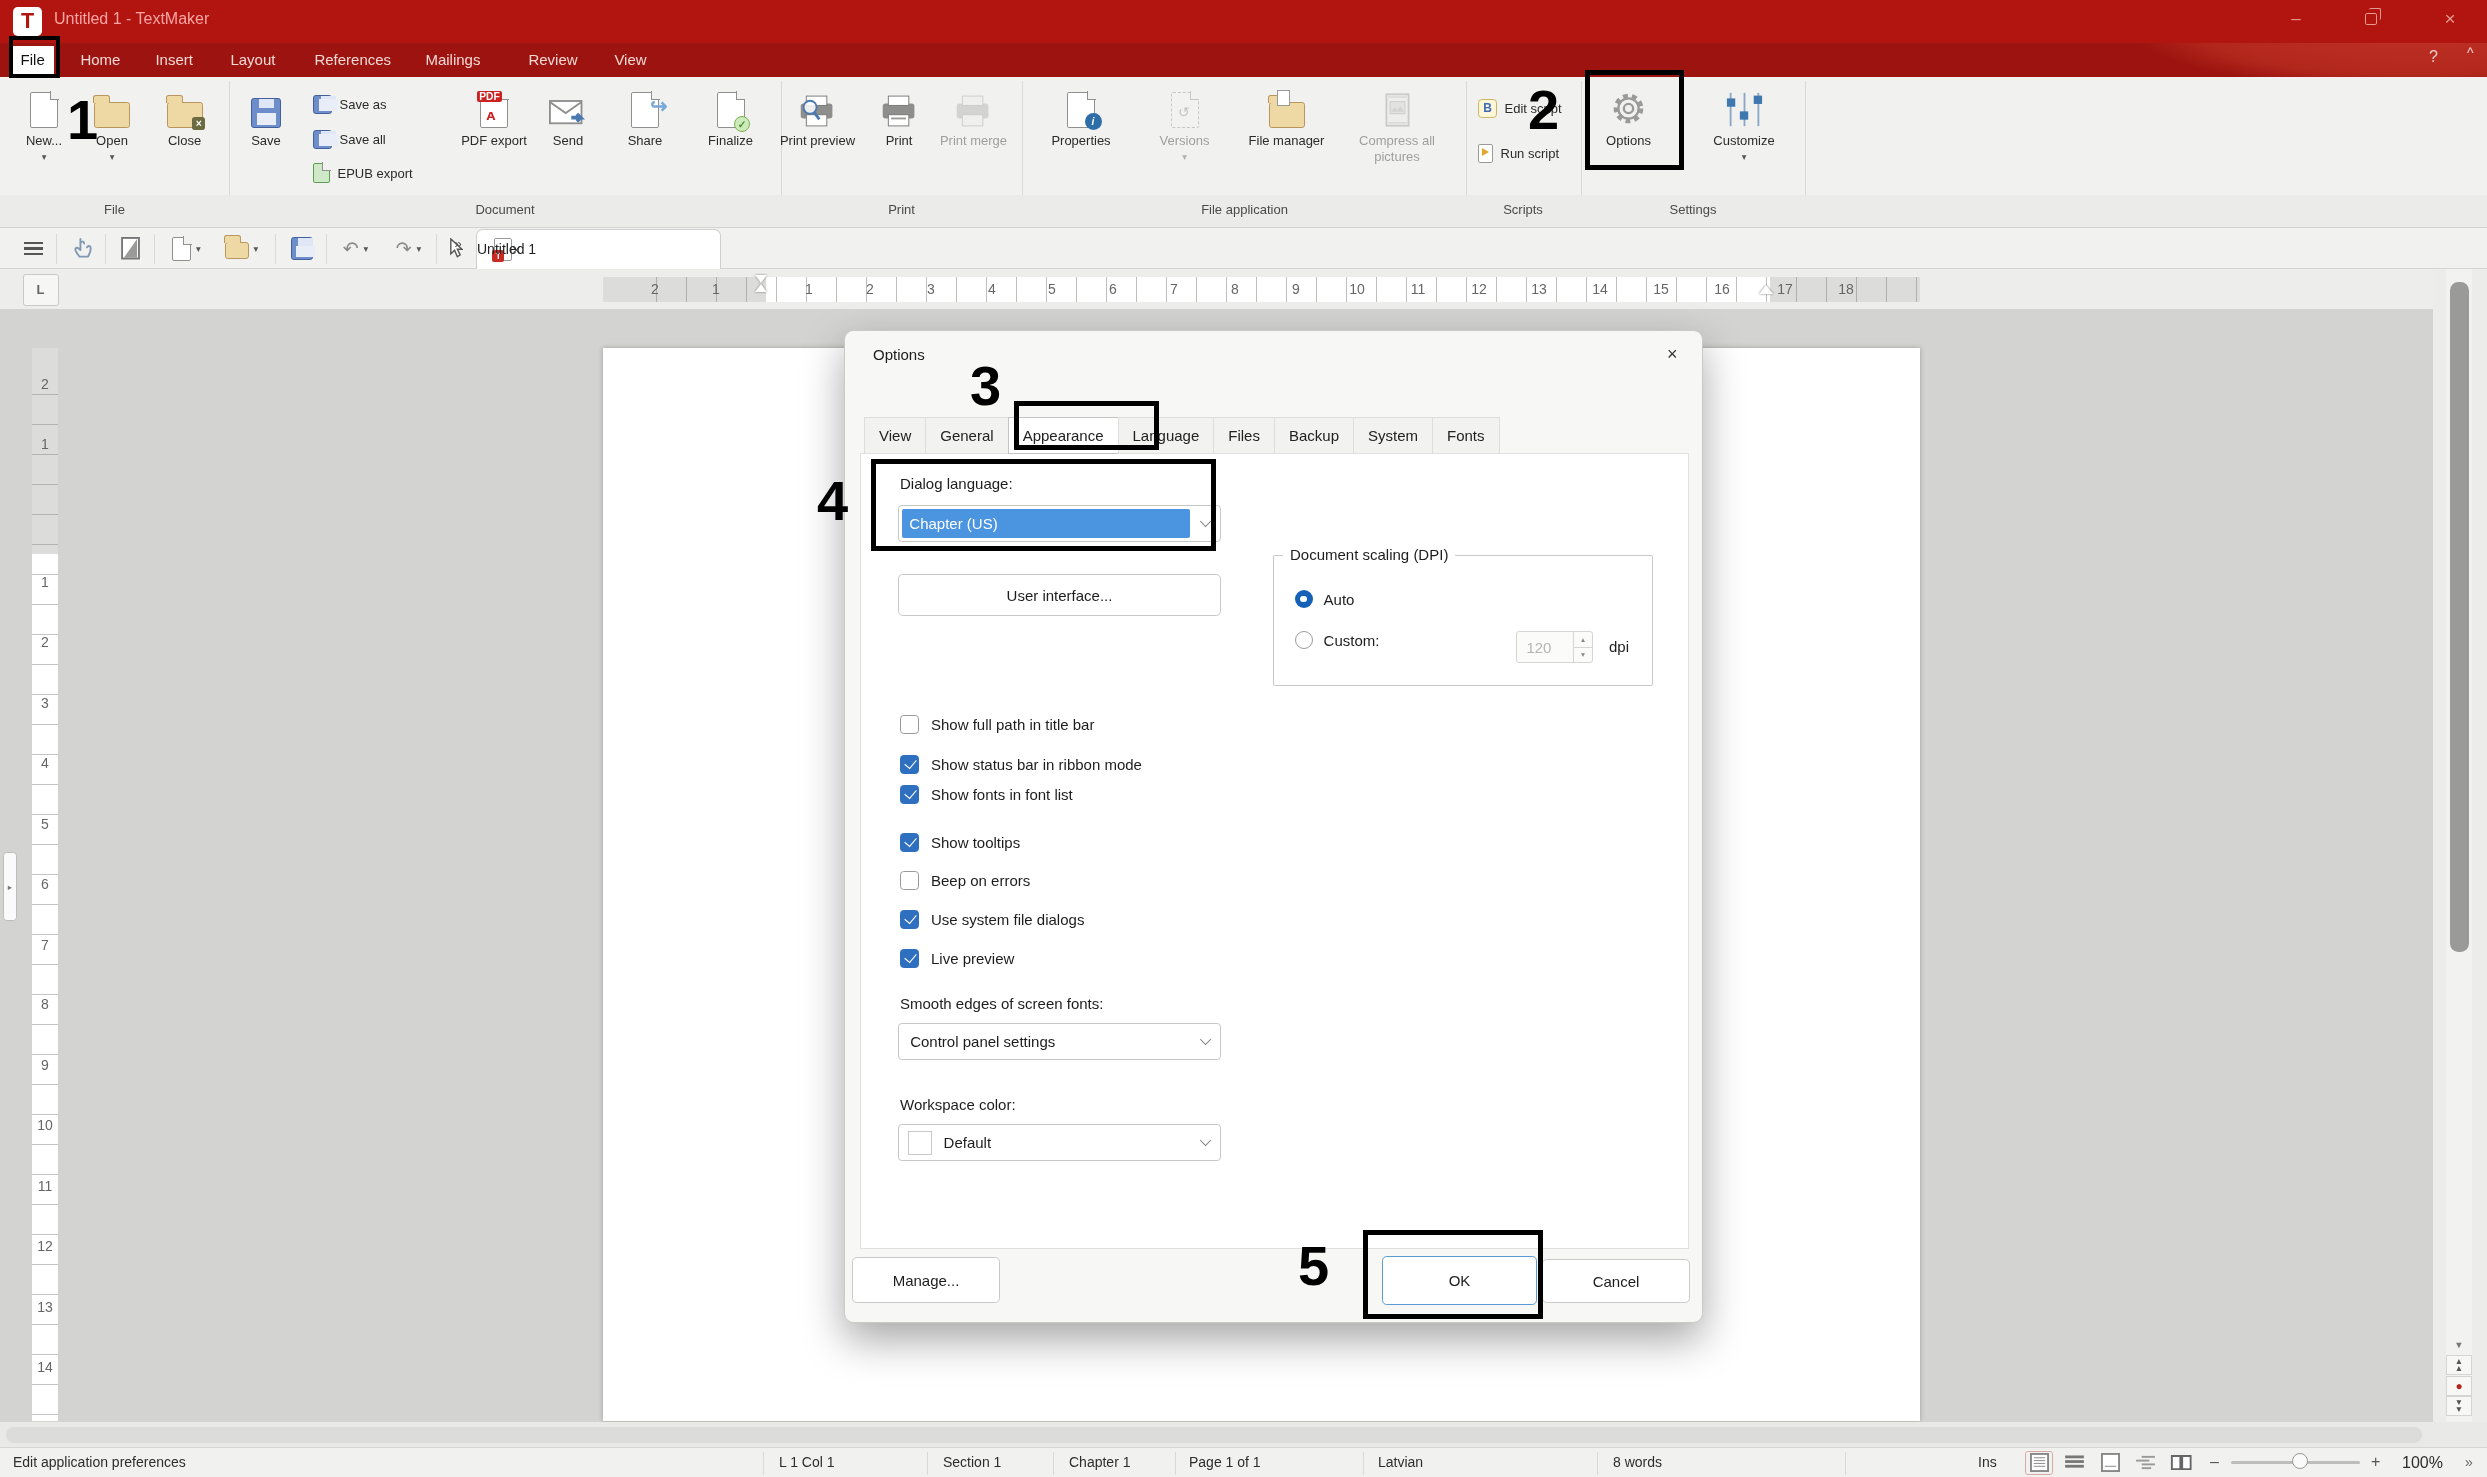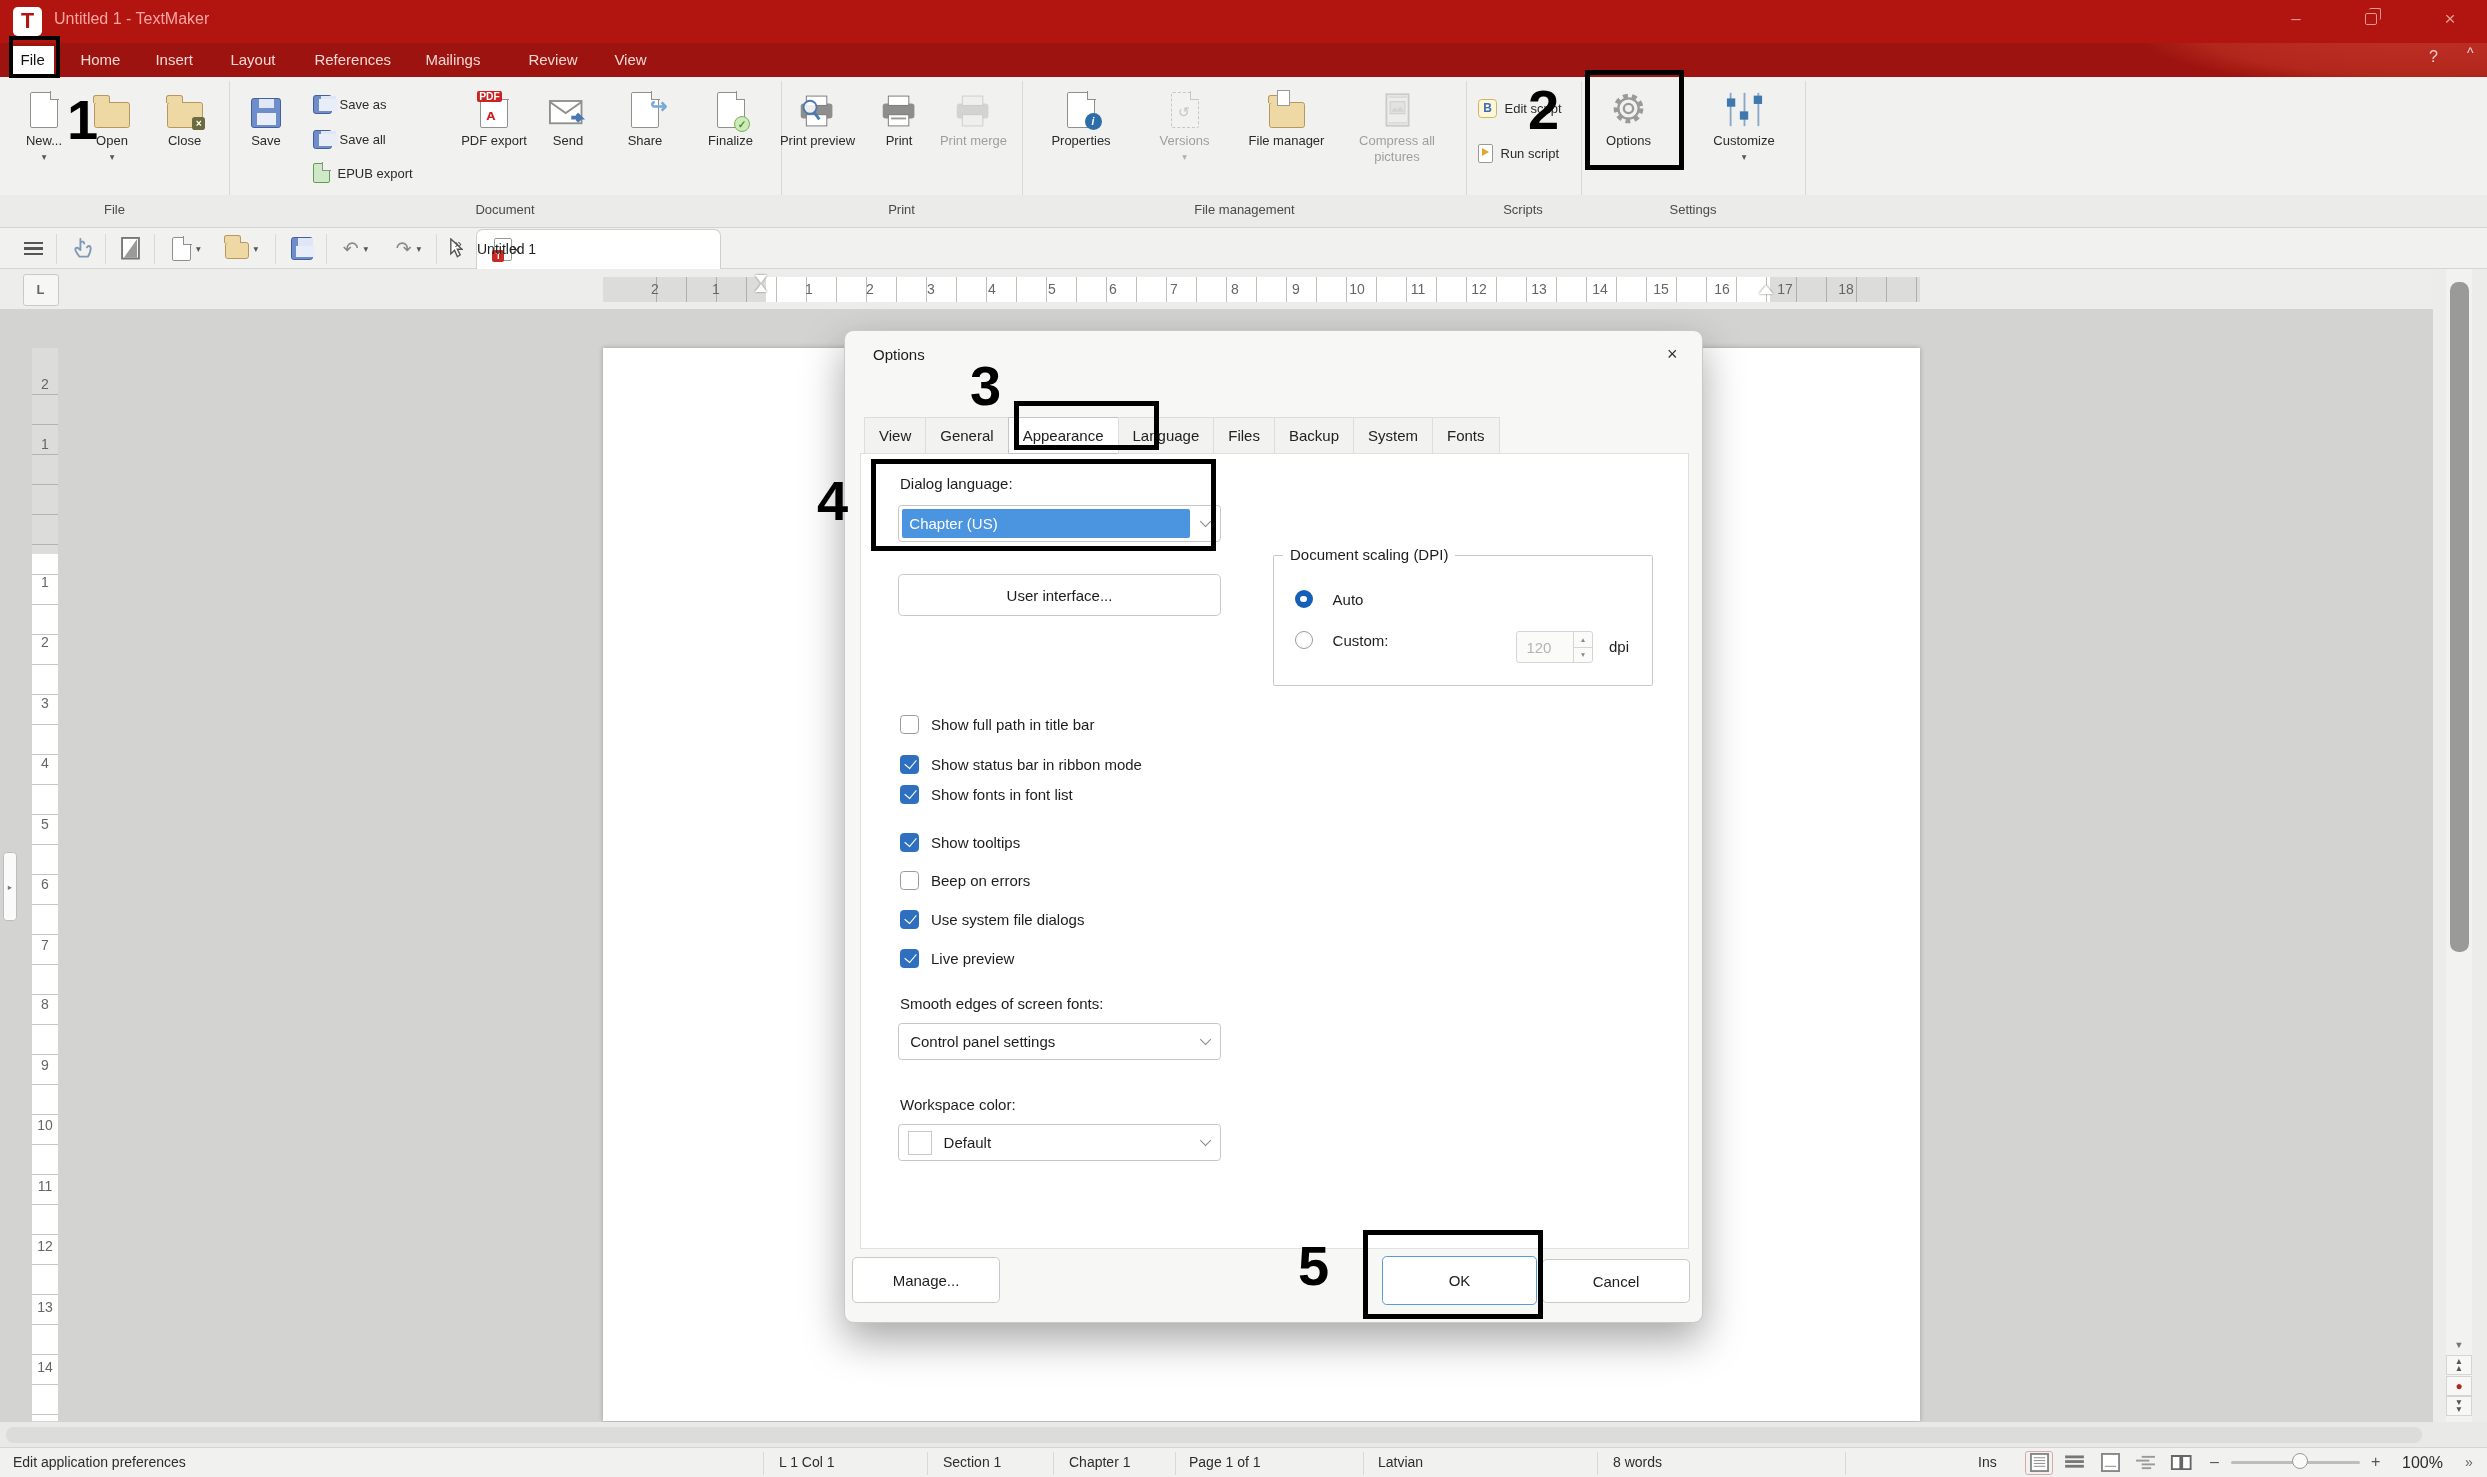--- a/index.html
+++ b/index.html
@@ -104,21 +104,21 @@
   .chkrow { position:absolute; left:39px; height:24px; display:flex; align-items:center; gap:12px; }
   .cb { width:19px; height:19px; border:0.9px solid #9a9a98; border-radius:3.7px; background:#fff; position:relative; flex:none; }
   .cb.on { background:#2e6fc0; border-color:#2e6fc0; }
   .cb.on:after { content:""; position:absolute; left:5.6px; top:1.9px; width:5.6px; height:10.3px; border-right:1.9px solid #fff; border-bottom:1.9px solid #fff; transform:rotate(40deg); }
   .chkrow span { font-size:15px; color:#1d1d1d; }
   .grpbox { position:absolute; border:0.9px solid #c8c8c6; border-radius:1.9px; }
   .grpbox .gtitle { position:absolute; left:9.4px; top:-10.3px; background:#fff; padding:0 6.6px; font-size:15px; color:#1d1d1d; }
   .radio { width:18px; height:18px; border-radius:50%; border:0.9px solid #9a9a98; background:#fff; flex:none; position:relative; }
   .radio.on { border:none; background:#1561b8; }
   .radio.on:after { content:""; position:absolute; left:5.6px; top:5.6px; width:6.6px; height:6.6px; background:#fff; border-radius:50%; }
-  .radrow { position:absolute; display:flex; align-items:center; gap:20px; font-size:15px; color:#1d1d1d; }
+  .radrow { position:absolute; display:flex; align-items:center; gap:11px; font-size:15px; color:#1d1d1d; }
   #spinner { position:absolute; left:242px; top:75px; width:77px; height:32px; border:0.9px solid #d5d5d3; border-radius:2.8px; background:#fbfbfa; display:flex; align-items:center; }
   #spinner .sval { flex:1; padding-left:9.4px; font-size:15px; color:#b5b5b3; }
   #spinner .sbtns { width:19px; height:30px; border-left:0.9px solid #d5d5d3; display:flex; flex-direction:column; }
   #spinner .sbtns div { flex:1; font-size:6.6px; color:#888; display:flex; align-items:center; justify-content:center; border-bottom:0.9px solid #d5d5d3; }
   #spinner .sbtns div:last-child { border-bottom:none; }
   .swatch { width:24px; height:24px; background:#fff; border:0.9px solid #c9c9c7; margin:0 11.2px 0 9.4px; }
 
   
   .abox { position:absolute; border:5.6px solid #000; z-index:50; pointer-events:none; }
   .astep { position:absolute; font-size:56px; font-weight:bold; color:#000; z-index:51; line-height:1; font-family:"Liberation Sans",sans-serif; }
@@ -350,21 +350,21 @@
         </svg>
     </div>
     <div class="rlb">Customize</div>
     <div class="dda">▾</div>
   </div>
 
   <div id="grouplabels">
     <div class="glabel" style="left:0;width:229px">File</div>
     <div class="glabel" style="left:229px;width:552px">Document</div>
     <div class="glabel" style="left:781px;width:241px">Print</div>
-    <div class="glabel" style="left:1022px;width:445px">File management</div>
+    <div class="glabel" style="left:1022px;width:445px">File application</div>
     <div class="glabel" style="left:1466px;width:114px">Scripts</div>
     <div class="glabel" style="left:1581px;width:224px">Settings</div>
   </div>
 </div>
 
 <div id="qtoolbar">
   <div class="qic" style="left:17px;width:32px">
       <div class="hamb"></div>
     </div>
   <div class="qsep" style="left:56px"></div>

